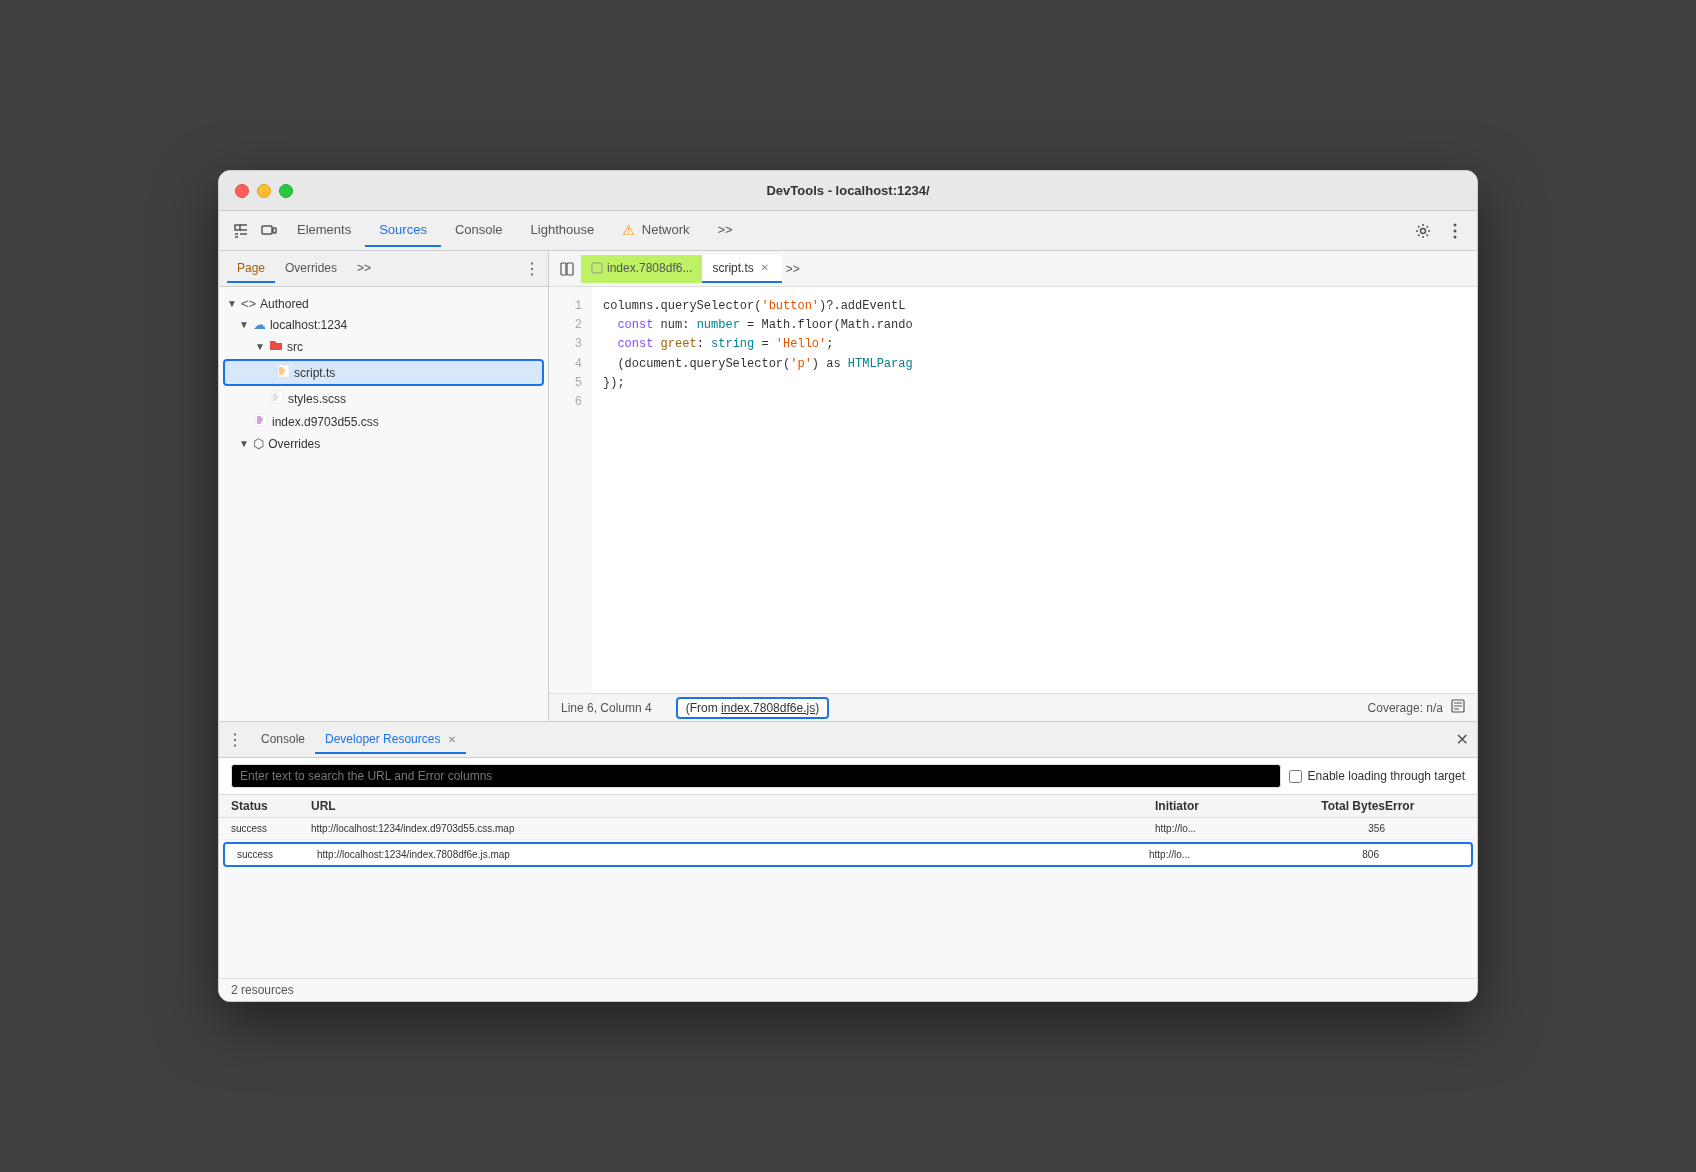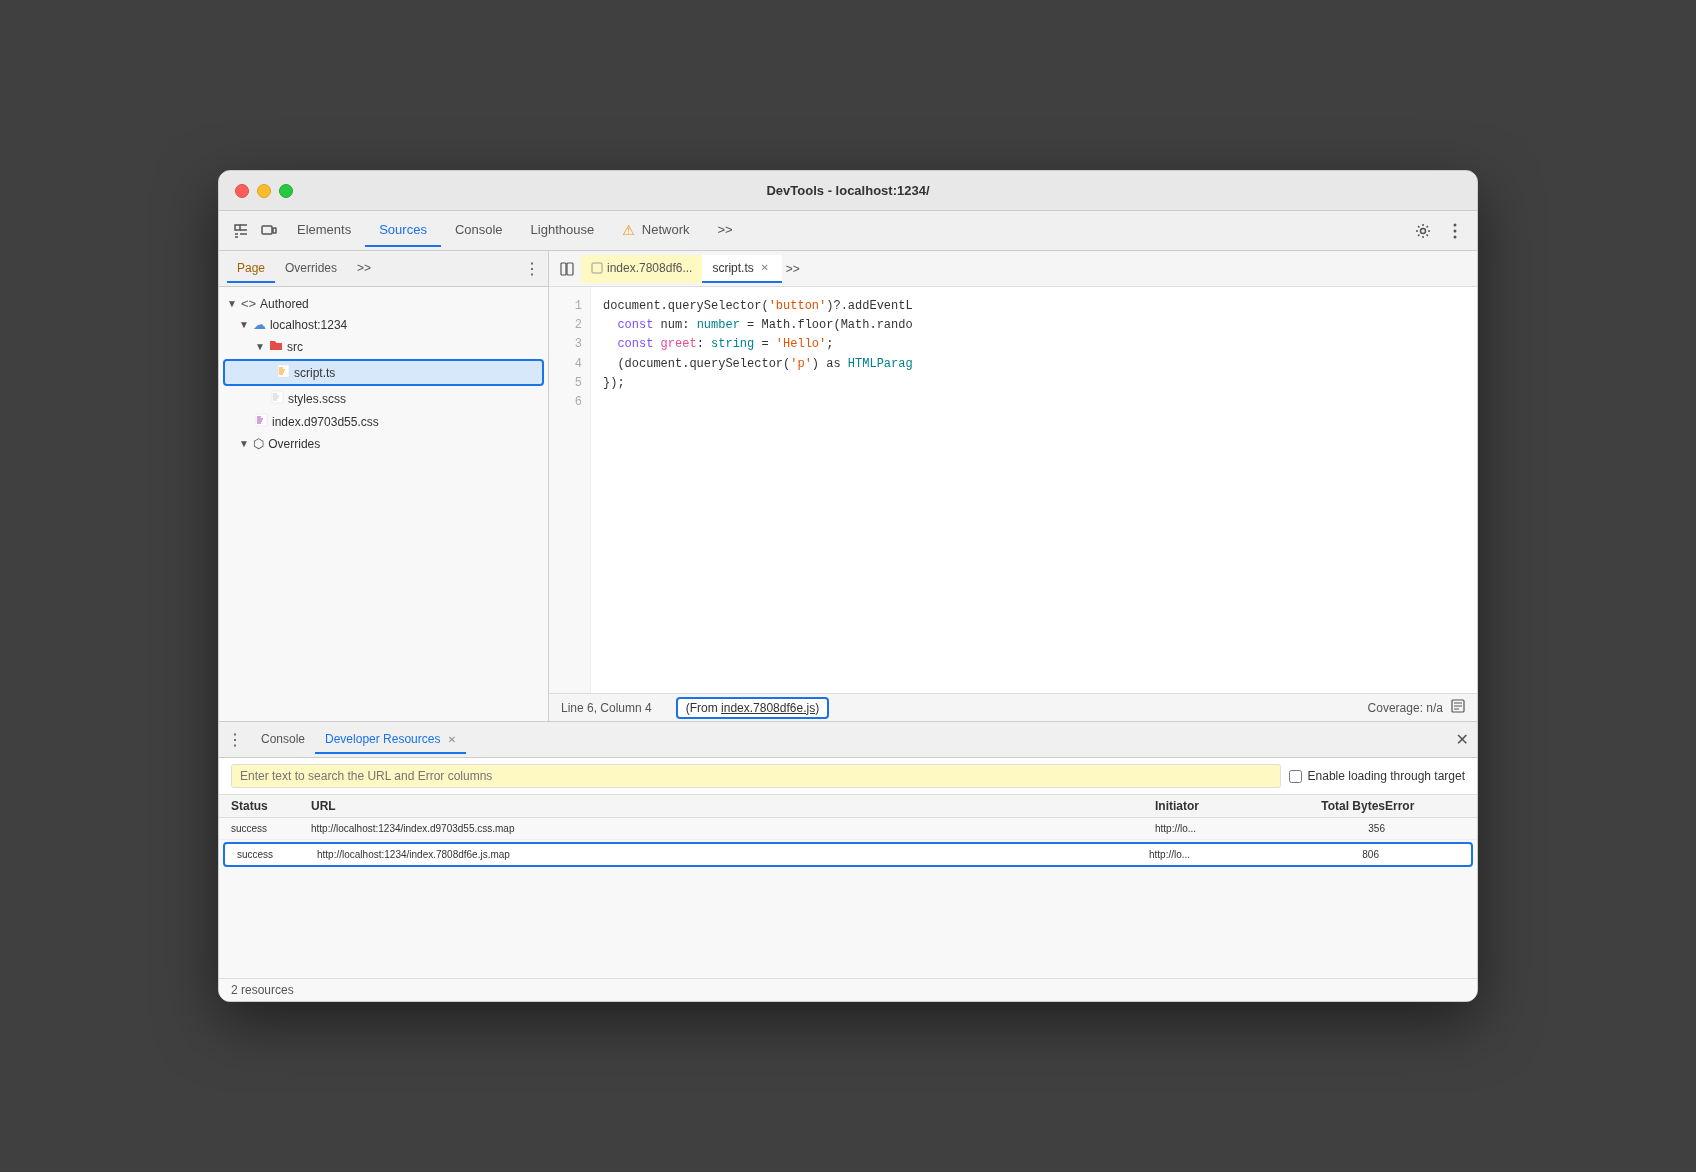--- a/index.html
+++ b/index.html
@@ -175,21 +175,21 @@
       cursor: pointer;
     }
     .editor-file-tab {
       display: flex;
       align-items: center;
       gap: 4px;
       padding: 6px 10px;
       font-size: 12px;
       color: #555;
       cursor: pointer;
-      background: #fef9c3;
+      background: #bef264;
       border-bottom: 2px solid transparent;
     }
     .editor-file-tab.active {
       background: #fff;
       border-bottom: 2px solid #1a73e8;
       color: #333;
     }
     .file-tab-name { font-size: 12px; }
     .file-tab-close {
       font-size: 10px;
@@ -319,21 +319,21 @@
       gap: 8px;
       background: #fff;
     }
     .search-input {
       flex: 1;
       border: 1px solid #ddd;
       border-radius: 3px;
       padding: 4px 8px;
       font-size: 12px;
       color: #888;
-      background: #fef9c3;
+      background: #000000;
       outline: none;
     }
     .checkbox-label {
       display: flex;
       align-items: center;
       gap: 6px;
       font-size: 12px;
       color: #333;
       white-space: nowrap;
     }
@@ -539,23 +539,23 @@
       <div class="code-area">
         <div class="line-numbers">
           <span>1</span>
           <span>2</span>
           <span>3</span>
           <span>4</span>
           <span>5</span>
           <span>6</span>
         </div>
         <div class="code-content">
-          <div class="code-line"><span style="color:#333">document.querySelector(</span><span style="color:#e65100">'button'</span><span style="color:#333">)?.addEventL</span></div>
+          <div class="code-line"><span style="color:#333">columns.querySelector(</span><span style="color:#e65100">'button'</span><span style="color:#333">)?.addEventL</span></div>
           <div class="code-line"><span style="color:#7c4dff">  const </span><span style="color:#333">num</span><span style="color:#333">: </span><span style="color:#00838f">number</span><span style="color:#333"> = Math.floor(Math.rando</span></div>
-          <div class="code-line"><span style="color:#7c4dff">  const </span><span style="color:#ec4899">greet</span><span style="color:#333">: </span><span style="color:#00838f">string</span><span style="color:#333"> = </span><span style="color:#e65100">'Hello'</span><span style="color:#333">;</span></div>
+          <div class="code-line"><span style="color:#7c4dff">  const </span><span style="color:#a16207">greet</span><span style="color:#333">: </span><span style="color:#00838f">string</span><span style="color:#333"> = </span><span style="color:#e65100">'Hello'</span><span style="color:#333">;</span></div>
           <div class="code-line"><span style="color:#333">  (document.querySelector(</span><span style="color:#e65100">'p'</span><span style="color:#333">) as </span><span style="color:#00838f">HTMLParag</span></div>
           <div class="code-line"><span style="color:#333">});</span></div>
         </div>
       </div>
       <div class="status-bar">
         <span>Line 6, Column 4</span>
         <span class="status-highlight">
           <span>(From </span><span class="status-link">index.7808df6e.js</span><span>)</span>
         </span>
         <div class="status-right">

